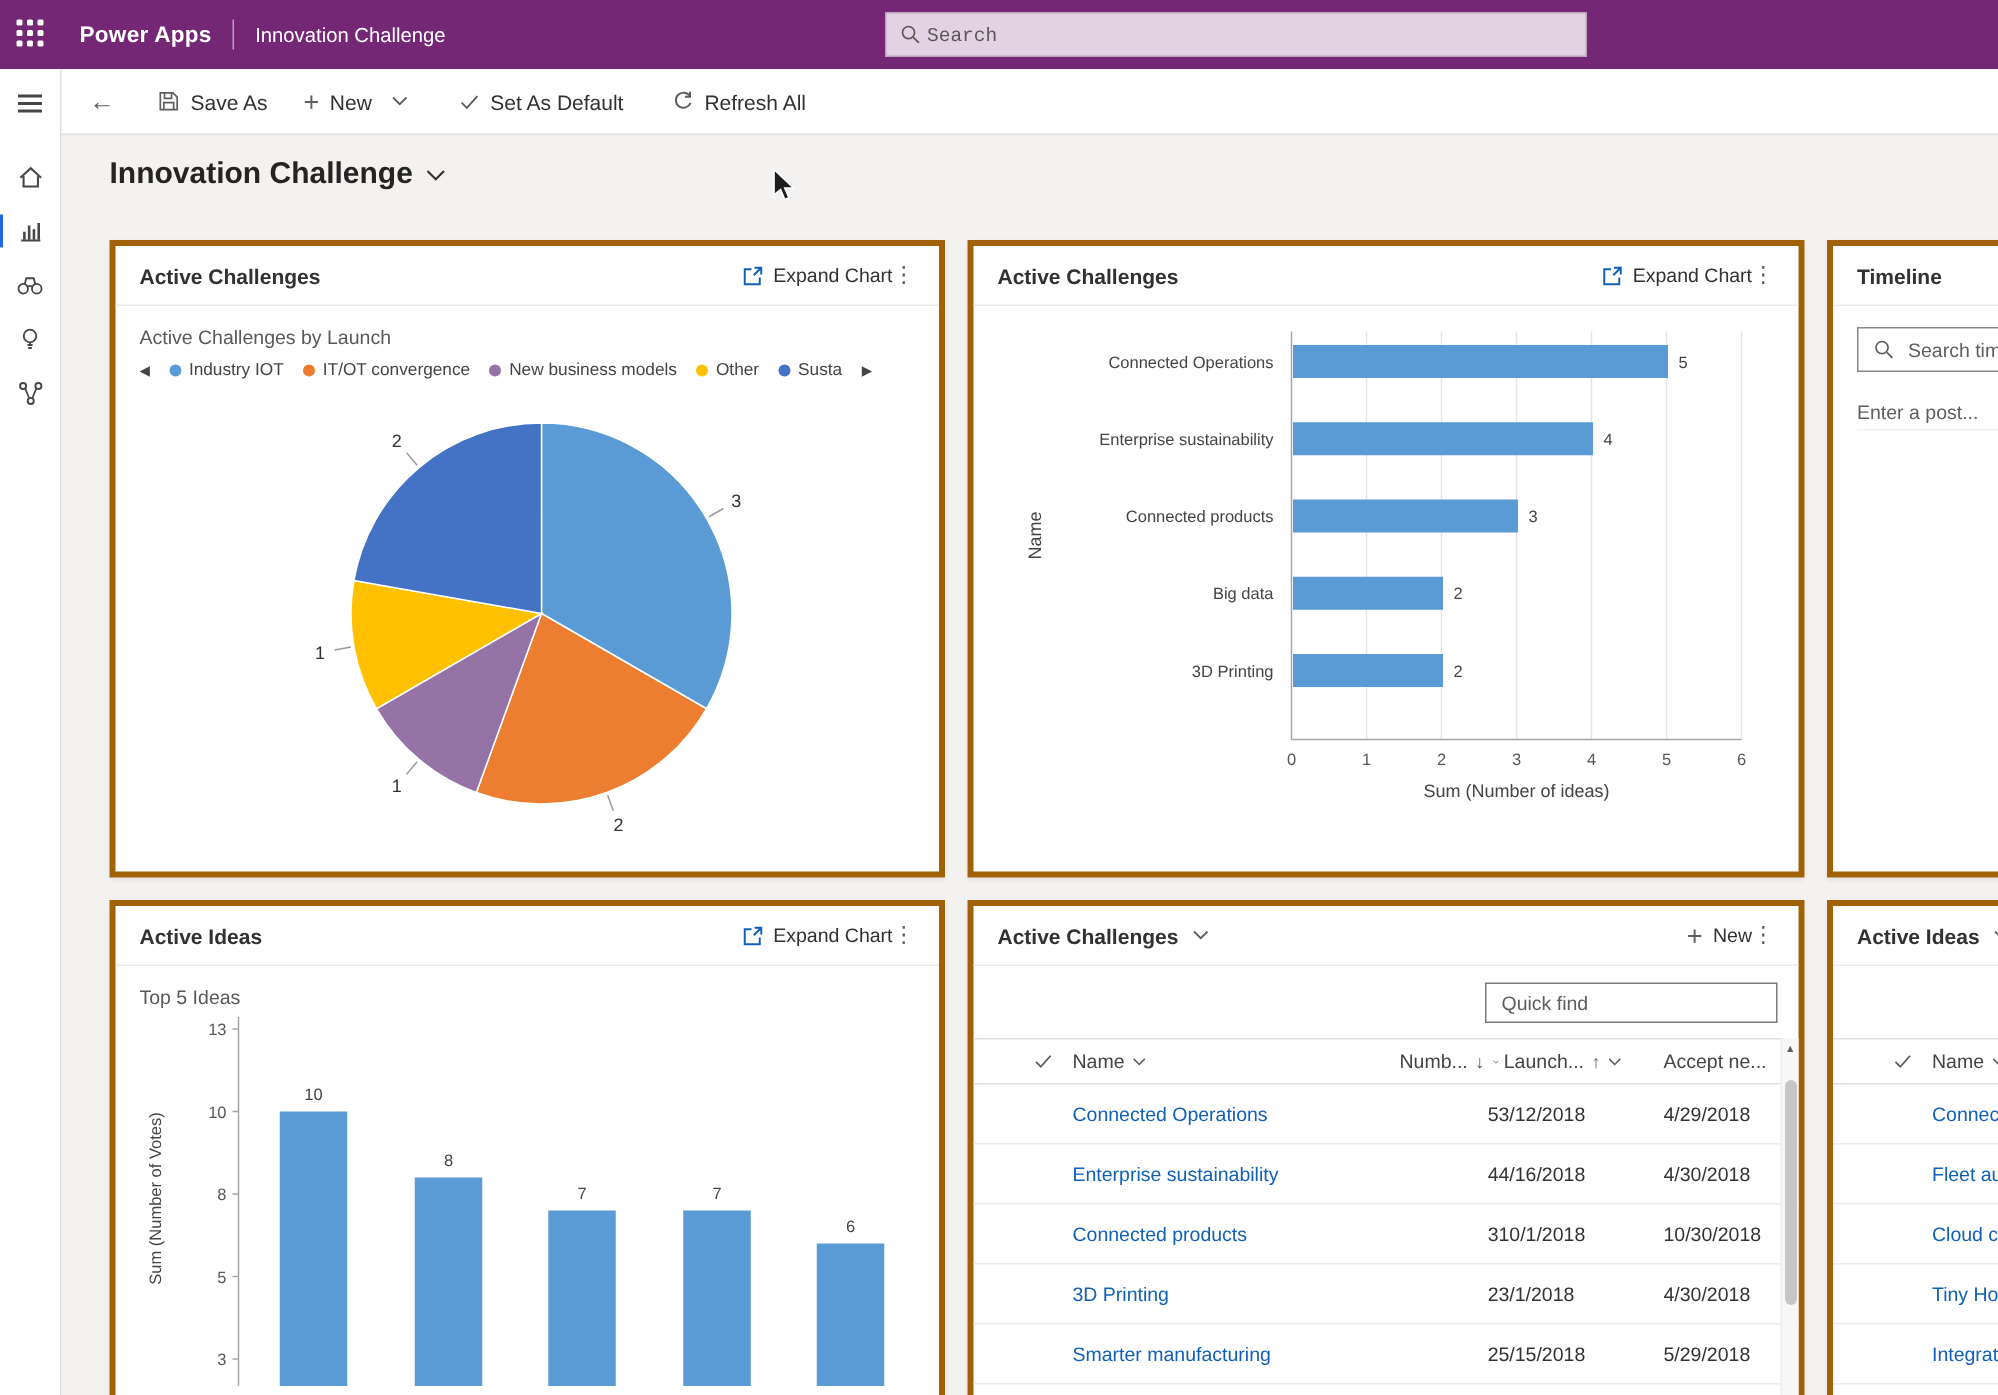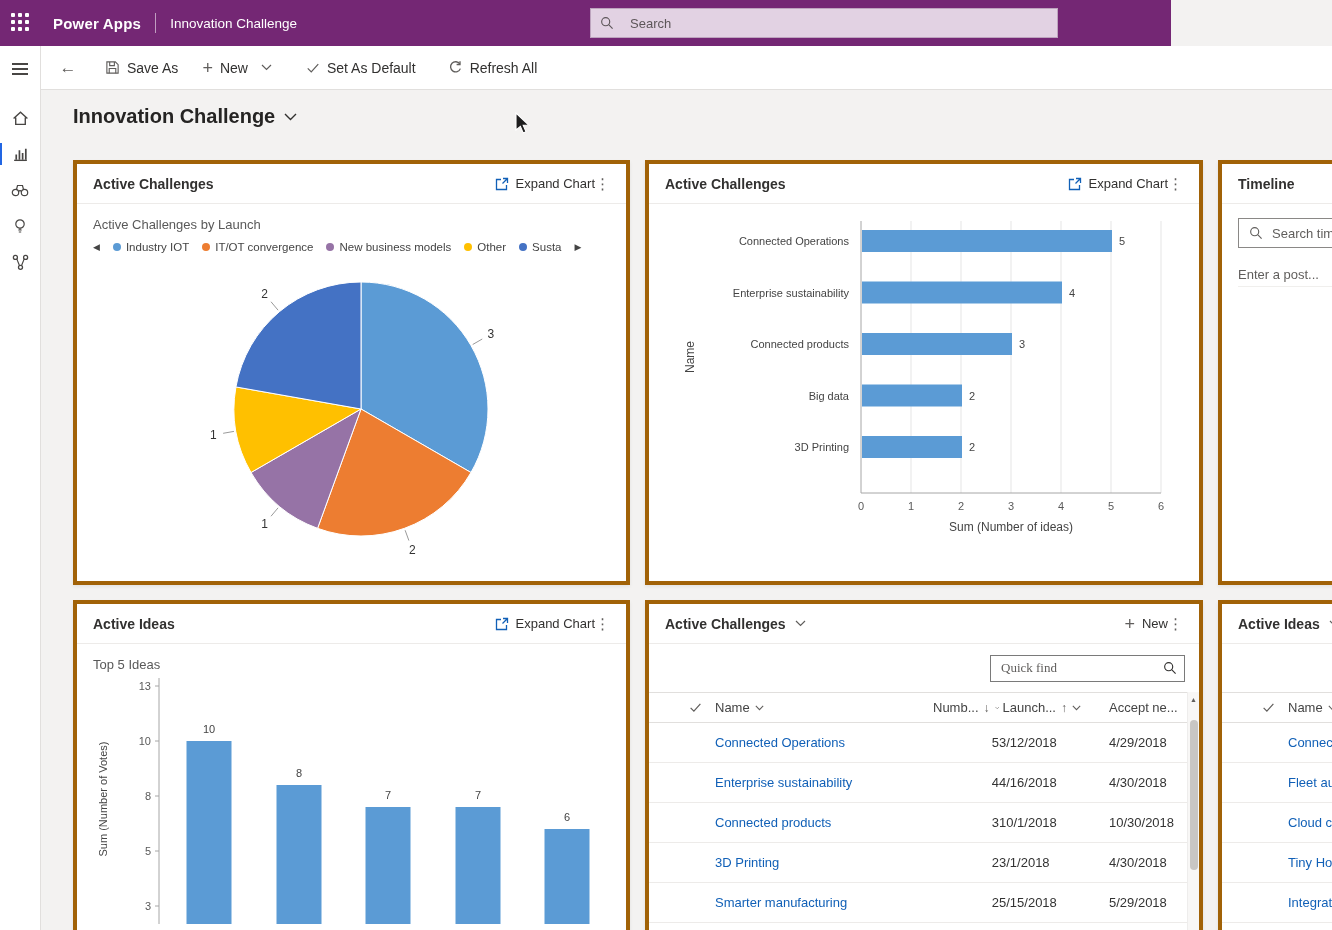--- a/index.html
+++ b/index.html
@@ -1,28 +1,28 @@
 <!DOCTYPE html>
 <html><head>
 <meta charset="utf-8">
 <style>
   *{box-sizing:border-box;margin:0;padding:0}
   html,body{width:1332px;height:930px;overflow:hidden}
   body{position:relative;background:#f3f2f1;font-family:"Liberation Sans",sans-serif;color:#323130;font-size:13px}
   svg text{font-family:"Liberation Sans",sans-serif}
 
   
-  .topbar{position:absolute;top:0;left:0;width:1171px;height:46px;background:#742774;display:flex;align-items:center;color:#fff;z-index:50}
+  .topbar{position:absolute;top:0;left:0;width:1332px;height:46px;background:#742774;display:flex;align-items:center;color:#fff;z-index:50}
   .waffle{width:20px;height:20px;margin-left:11px;display:grid;grid-template-columns:repeat(3,4px);grid-template-rows:repeat(3,4px);gap:3px;cursor:pointer}
   .waffle span{width:4px;height:4px;background:#fff;border-radius:1px}
   .app-name{margin-left:22px;font-size:15px;font-weight:700;letter-spacing:.2px}
   .top-divider{width:1px;height:20px;background:rgba(255,255,255,.55);margin:0 14px}
   .env-name{font-size:13.5px;font-weight:400}
   .top-search{position:absolute;left:590px;top:8px;width:468px;height:30px;background:#e2d2e3;border:1px solid #bda4be;display:flex;align-items:center;padding:0 9px;color:#5d5659}
-  .top-search input{flex:1;margin-left:16px;background:transparent;border:0;outline:0;font-size:13px;color:#3b353a;font-family:Liberation Sans, sans-serif}
+  .top-search input{flex:1;margin-left:4px;background:transparent;border:0;outline:0;font-size:13px;color:#3b353a;font-family:Liberation Mono, monospace}
   .top-search input::placeholder{color:#5d5659;opacity:1}
 
   
   .commandbar{position:absolute;top:46px;left:41px;right:0;height:44px;background:#fff;border-bottom:1px solid #e1dfdd;display:flex;align-items:center;padding-left:10px;z-index:20}
   .cmd-btn{display:flex;align-items:center;gap:7px;height:36px;padding:0 12px;font-size:14px;color:#323130;cursor:pointer;white-space:nowrap}
   .cmd-btn .glyph{color:#605e5c;display:flex;align-items:center}
   .back-btn{width:34px;justify-content:center;font-size:17px;padding:0;margin-right:8px}
   .plus{font-size:18px;line-height:1;color:#605e5c;font-weight:400}
   .chev{color:#605e5c;display:inline-flex}
 
@@ -65,21 +65,21 @@
   
   .tl-search{margin:14px 0 0 16px;width:520px;height:30px;border:1px solid #8a8886;display:flex;align-items:center;gap:9px;padding:0 10px;color:#605e5c;background:#fff}
   .tl-search input{flex:1;border:0;outline:0;font-size:13px;font-family:inherit;color:#333}
   .tl-search input::placeholder,.qf-box input::placeholder,.tl-post input::placeholder{color:#605e5c;opacity:1}
   .tl-post{margin:15px 0 0 16px;width:520px}
   .tl-post input{width:100%;border:0;border-bottom:1px solid #f0efed;outline:0;font-size:13px;font-family:inherit;padding:4px 0;color:#333}
 
   
   .qf-row{height:48px;display:flex;align-items:center;justify-content:flex-end;padding-right:14px}
   .qf-box{width:195px;height:27px;border:1px solid #7a7a7a;background:#fff;display:flex;align-items:center;padding:0 7px 0 10px;color:#323130}
-  .qf-box input{flex:1;border:0;outline:0;font-size:13px;font-family:Liberation Serif, serif;color:#4c1d95}
+  .qf-box input{flex:1;border:0;outline:0;font-size:13px;font-family:Liberation Sans, sans-serif;color:#4c1d95}
   .thead,.trow{display:grid;grid-template-columns:40px 218px 66px 82px 130px;align-items:center;padding-left:26px}
   .ideas .thead,.ideas .trow{grid-template-columns:40px 300px}
   .thead{height:31px;border-top:1px solid #e1dfdd;border-bottom:1px solid #e1dfdd;color:#444}
   .trow{height:40px;border-bottom:1px solid #edebe9}
   .th{display:flex;align-items:center;gap:5px;font-size:13px;color:#444;white-space:nowrap;overflow:hidden}
   .th.right{justify-content:flex-end}
   .sort-arrow{font-size:12px;color:#605e5c}
   .tc{font-size:13px;color:#333;white-space:nowrap;overflow:hidden}
   .col-num{text-align:right}
   .col-launch{text-align:left}

